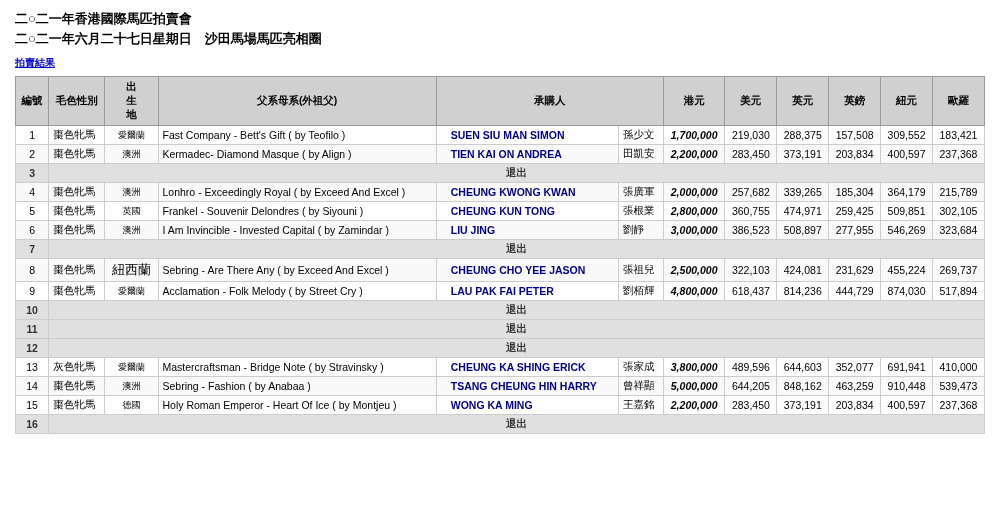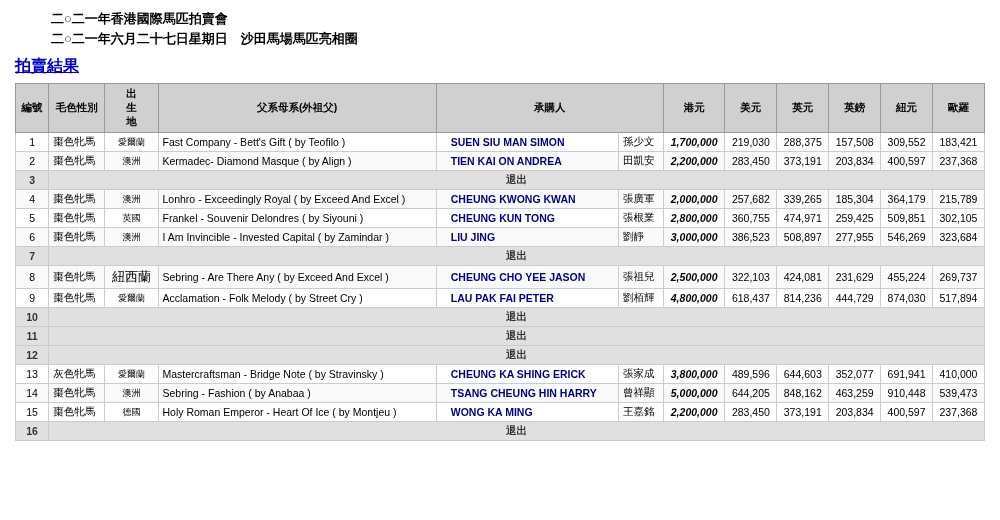--- a/index.html
+++ b/index.html
@@ -10,24 +10,23 @@
       color: #000;
       width: 1000px;
       min-height: 520px;
       padding: 10px 15px;
     }
     .header-line {
       font-size: 13px;
       font-weight: bold;
       margin-bottom: 2px;
       color: #000;
-      margin-left: 36px;
     }
     .section-title {
-      font-size: 16px;
+      font-size: 10px;
       font-weight: bold;
       color: #0000cc;
       text-decoration: underline;
       margin: 8px 0 6px 0;
     }
     table {
       width: 100%;
       border-collapse: collapse;
       font-size: 10.5px;
     }

